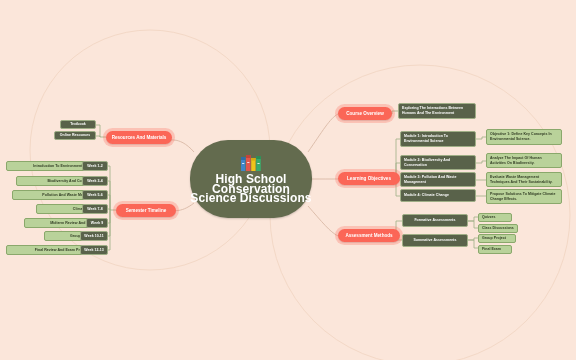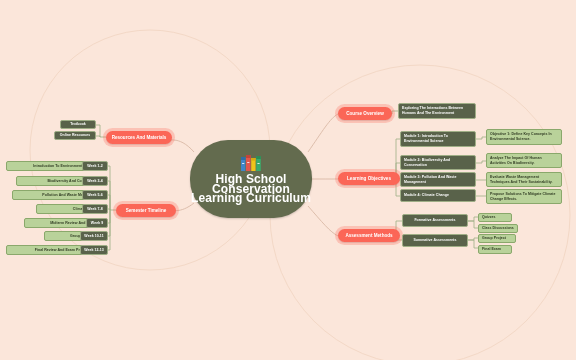--- a/index.html
+++ b/index.html
@@ -155,21 +155,21 @@
         <rect x="11.2" y="4" width="4.4" height="13" rx="0.6" fill="#f0c419"></rect>
         <rect x="11.2" y="4" width="4.4" height="2.6" fill="#d7ab10"></rect>
         <rect x="16.2" y="2" width="4.6" height="15" rx="0.6" fill="#3aab6b"></rect>
         <rect x="16.2" y="2" width="4.6" height="3" fill="#2d8d56"></rect>
         <rect x="17.4" y="9" width="2.2" height="1" fill="#ffffff" opacity=".8"></rect>
       </svg>
     </span>
     <div class="center-title">
       <div>High School</div>
       <div>Conservation</div>
-      <div>Learning Curriculum</div>
+      <div>Science Discussions</div>
     </div>
   </div>
 
   <div class="pill halo" style="left:338px;top:107px;width:44px;">
     <span>Course Overview</span>
   </div>
   <div class="dbox" style="left:398px;top:103px;width:78px;height:16px;">
     <span>Exploring The Interactions Between Humans And The Environment</span>
   </div>
 

